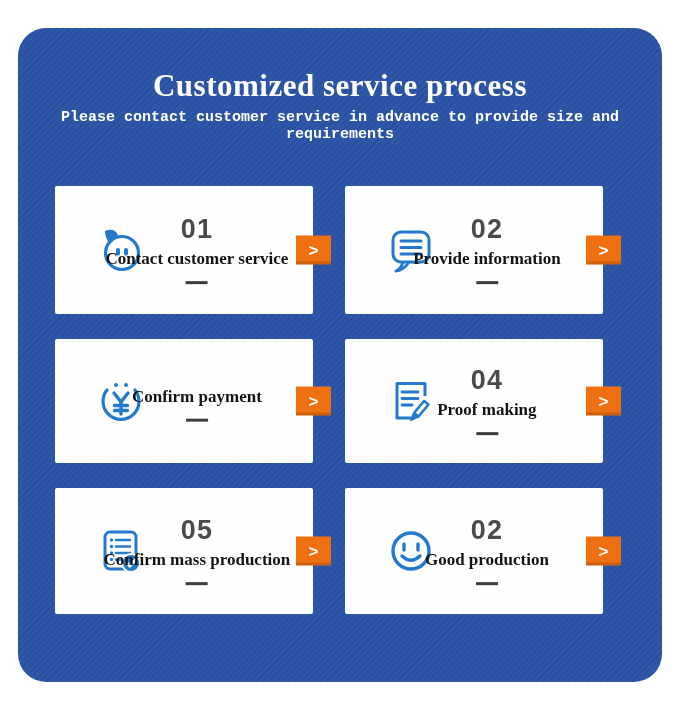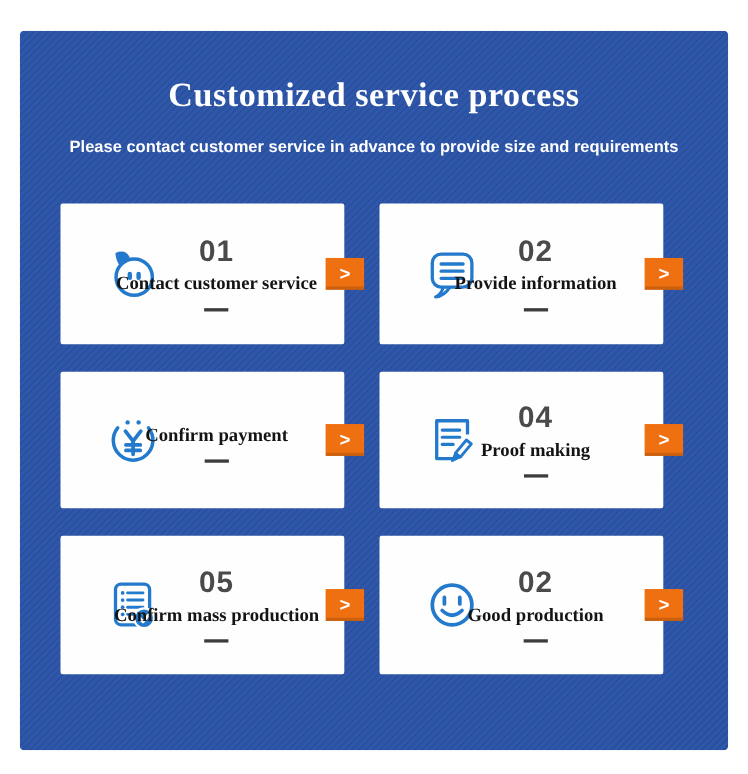--- a/index.html
+++ b/index.html
@@ -2,33 +2,33 @@
 <html><head>
 <meta charset="utf-8">
 <style>
   html,body{margin:0;padding:0;}
   body{
     width:680px;height:704px;background:#ffffff;position:relative;
     font-family:"Liberation Sans", sans-serif;overflow:hidden;
   }
   .panel{
     position:absolute;left:18px;top:28px;width:644px;height:654px;
-    border-radius:4px;background-color:#2e56a9;
+    border-radius:28px;background-color:#2e56a9;
     background-image:repeating-linear-gradient(135deg,
       rgba(12,28,70,0.13) 0px, rgba(12,28,70,0.13) 1.5px,
       transparent 1.5px, transparent 4.5px);
   }
   .title{
     margin:0;padding-top:40px;text-align:center;color:#ffffff;
     font-family:"Liberation Serif", serif;font-weight:bold;font-size:31px;
     letter-spacing:0.5px;
   }
   .subtitle{
-    margin:21px 10px 0;text-align:center;color:#ffffff;
-    font-family:Liberation Sans, sans-serif;font-weight:bold;font-size:15px;
+    margin:5px 10px 0;text-align:center;color:#ffffff;
+    font-family:Liberation Mono, monospace;font-weight:bold;font-size:15px;
   }
   .grid{
     display:grid;grid-template-columns:258px 258px;
     grid-template-rows:128px 124px 126px;
     column-gap:32px;row-gap:25px;margin:43px 0 0 37px;
   }
   .card{
     background:#fefefe;position:relative;display:flex;align-items:center;
     border-radius:2px;
   }

